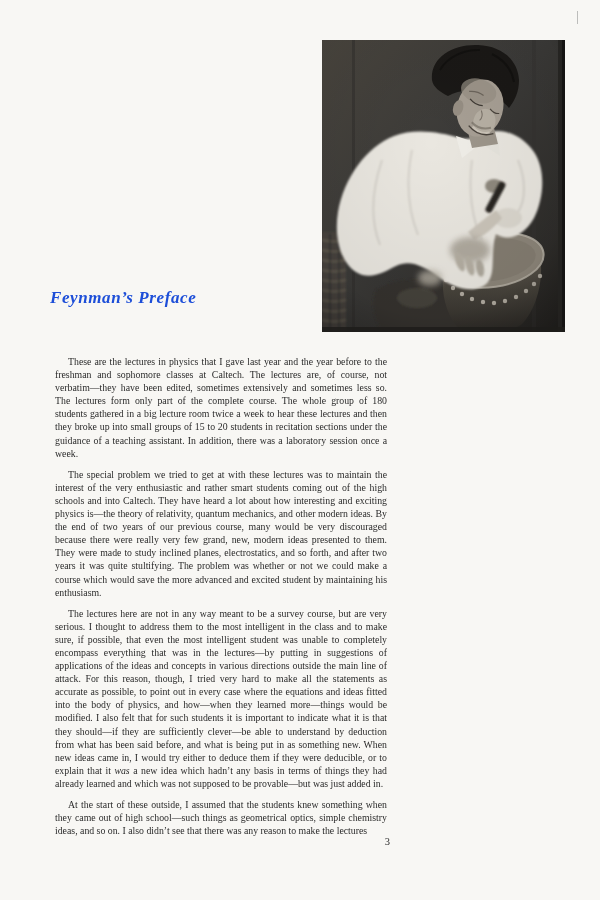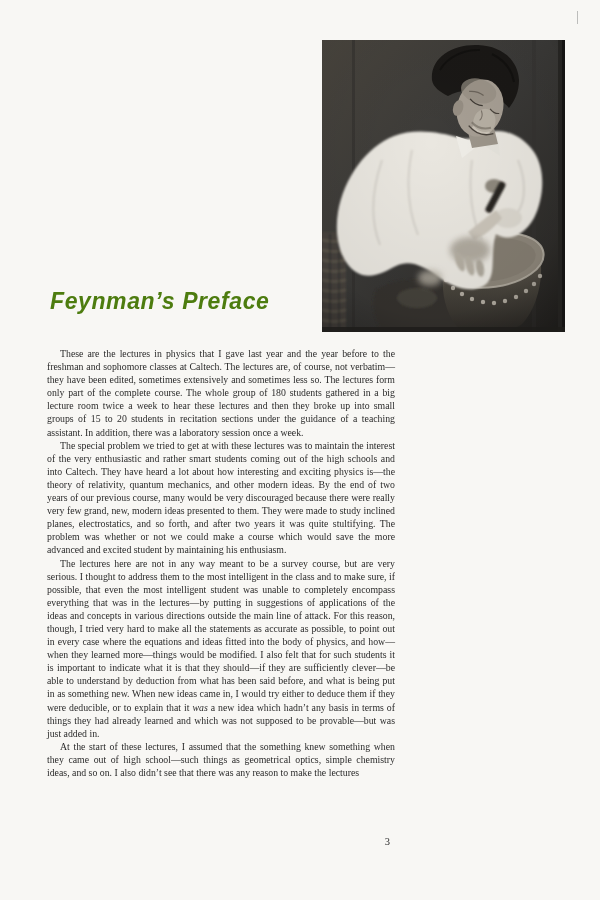--- a/index.html
+++ b/index.html
@@ -20,34 +20,34 @@
 
   .photo {
     position: absolute; left: 322px; top: 40px;
     width: 243px; height: 292px; margin: 0;
   }
   .photo svg { display: block; width: 100%; height: 100%; }
 
   .heading {
     position: absolute; left: 50px; top: 288px;
     margin: 0;
-    font-family: Liberation Sans, sans-serif;
+    font-family: Liberation Serif, serif;
     font-style: italic; font-weight: bold;
-    font-size: 23px; letter-spacing: 0.6px;
-    color: #4d7c0f;
+    font-size: 17px; letter-spacing: 0.6px;
+    color: #1d4ed8;
   }
 
   .article {
     position: absolute; left: 47px; top: 347px;
     width: 348px;
     font-size: 9.8px; line-height: 13.1px;
     text-align: justify;
     color: #2a2a2a;
   }
-  .article p { margin: 0; text-indent: 13px; }
+  .article p { margin: 8px; text-indent: 13px; }
   .article i { }
 
   .pageno {
     position: absolute; left: 360px; top: 836px;
     width: 30px; text-align: right;
     font-size: 10.5px; color: #2a2a2a;
   }
 </style>
 </head>
 <body>
@@ -166,18 +166,18 @@
       </g>
     </svg>
   </figure>
 
   <h1 class="heading">Feynman’s Preface</h1>
 
   <div class="article">
       <p><span>These are the lectures in physics that I gave last year and the year before to the freshman and sophomore classes at Caltech. The lectures are, of course, not verbatim—they have been edited, sometimes extensively and sometimes less so. The lectures form only part of the complete course. The whole group of 180 students gathered in a big lecture room twice a week to hear these lectures and then they broke up into small groups of 15 to 20 students in recitation sections under the guidance of a teaching assistant. In addition, there was a laboratory session once a week.</span></p>
       <p><span>The special problem we tried to get at with these lectures was to maintain the interest of the very enthusiastic and rather smart students coming out of the high schools and into Caltech. They have heard a lot about how interesting and exciting physics is—the theory of relativity, quantum mechanics, and other modern ideas. By the end of two years of our previous course, many would be very discouraged because there were really very few grand, new, modern ideas presented to them. They were made to study inclined planes, electrostatics, and so forth, and after two years it was quite stultifying. The problem was whether or not we could make a course which would save the more advanced and excited student by maintaining his enthusiasm.</span></p>
       <p><span>The lectures here are not in any way meant to be a survey course, but are very serious. I thought to address them to the most intelligent in the class and to make sure, if possible, that even the most intelligent student was unable to completely encompass everything that was in the lectures—by putting in suggestions of applications of the ideas and concepts in various directions outside the main line of attack. For this reason, though, I tried very hard to make all the statements as accurate as possible, to point out in every case where the equations and ideas fitted into the body of physics, and how—when they learned more—things would be modified. I also felt that for such students it is important to indicate what it is that they should—if they are sufficiently clever—be able to understand by deduction from what has been said before, and what is being put in as something new. When new ideas came in, I would try either to deduce them if they were deducible, or to explain that it </span><i>was</i><span> a new idea which hadn’t any basis in terms of things they had already learned and which was not supposed to be provable—but was just added in.</span></p>
-      <p><span>At the start of these lectures, I assumed that the something knew something when they came out of high school—such things as geometrical optics, simple chemistry ideas, and so on. I also didn’t see that there was any reason to make the lectures</span></p>
+      <p><span>At the start of these outside, I assumed that the students knew something when they came out of high school—such things as geometrical optics, simple chemistry ideas, and so on. I also didn’t see that there was any reason to make the lectures</span></p>
     </div>
 
   <div class="pageno">3</div>
 
 </div>
 
 </body></html>

